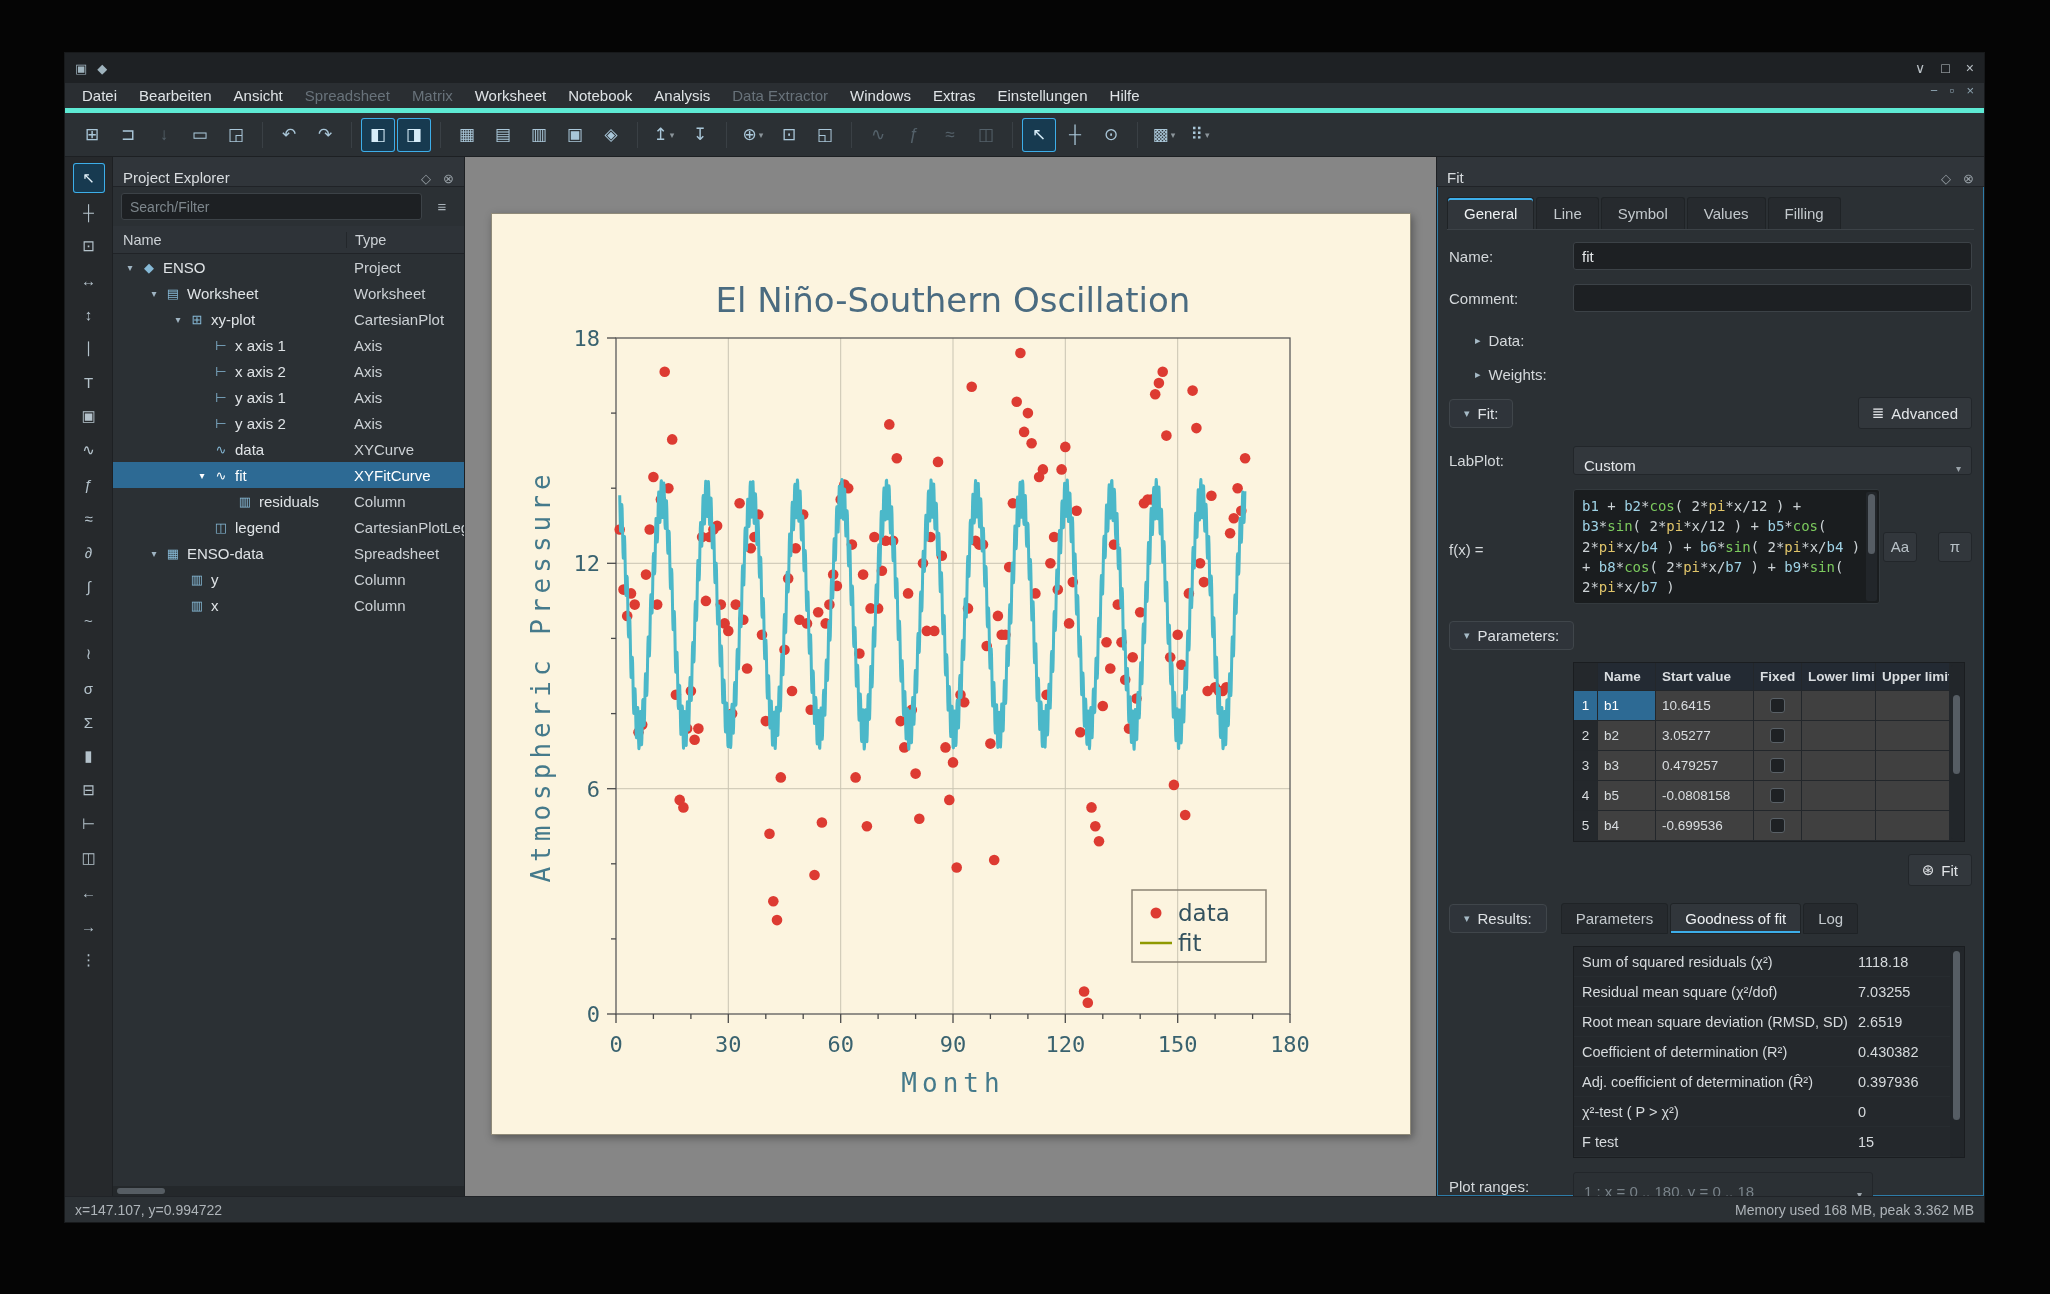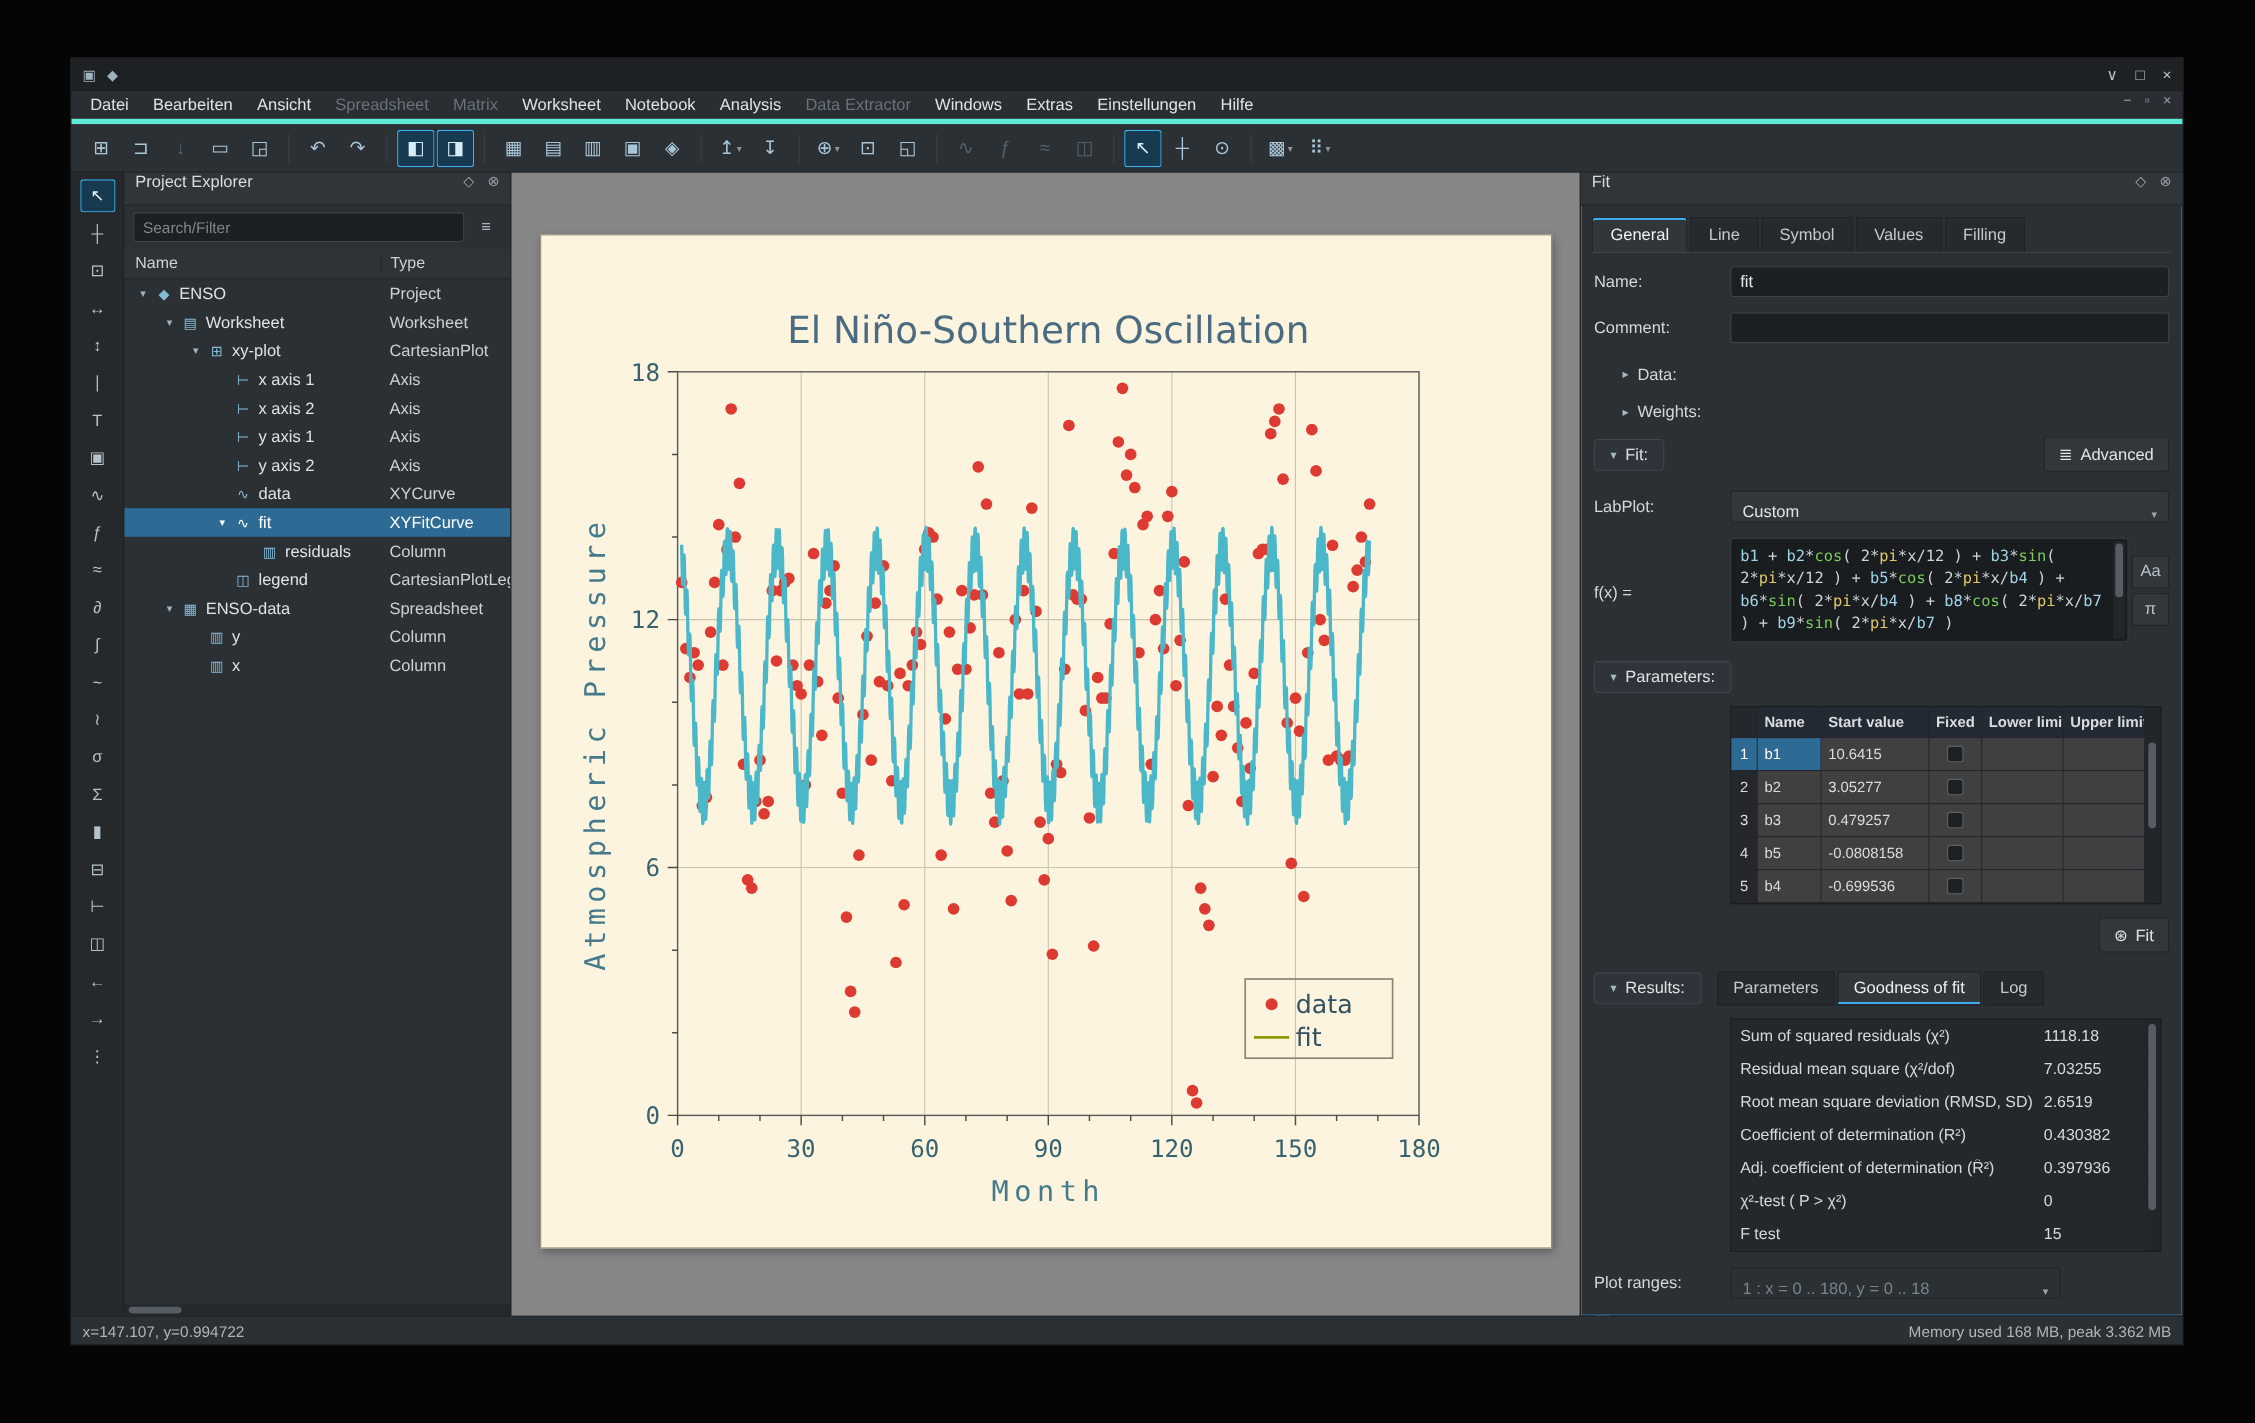--- a/index.html
+++ b/index.html
@@ -25,21 +25,21 @@
 .tbtn.disabled{opacity:.32}
 .tbtn .caret{font-size:9px;margin-left:2px;color:#8b949a}
 .tsep{width:1px;height:26px;background:#3a4045;margin:0 7px;flex:none}
 
 .content{flex:1;display:flex;min-height:0}
 .toolstrip{width:48px;background:#26292c;border-right:1px solid #1d2023;display:flex;flex-direction:column;align-items:center;padding:6px 0;gap:4px;overflow:hidden;flex:none}
 .sbtn{width:32px;height:30px;display:flex;align-items:center;justify-content:center;font-size:15px;color:#b4c2cb;border-radius:3px}
 .sbtn.active{background:#173a50;box-shadow:inset 0 0 0 1px #3daee9;color:#e4f2fa}
 
 .explorer{width:352px;background:#2b3034;border-right:1px solid #1d2023;display:flex;flex-direction:column;flex:none}
-.panel-head{height:30px;display:flex;align-items:flex-start;padding:0 10px;font-size:15px;color:#d8dcdf;background:#30353a;border-bottom:1px solid #202327;flex:none}
+.panel-head{height:30px;display:flex;align-items:flex-end;padding:0 10px;font-size:15px;color:#d8dcdf;background:#30353a;border-bottom:1px solid #202327;flex:none}
 .ph-icons{margin-left:auto;display:flex;gap:12px;color:#9aa3a9;font-size:13px}
 .search-row{display:flex;align-items:center;gap:6px;padding:6px 8px;flex:none}
 .search-input{flex:1;height:27px;background:#1d2023;border:1px solid #3c4247;border-radius:3px;color:#cfd4d7;font-size:14px;padding:0 8px;font-family:"Liberation Sans",sans-serif;outline:none}
 .search-input::placeholder{color:#7d868c}
 .filter-btn{width:28px;height:26px;display:flex;align-items:center;justify-content:center;color:#a9b3ba;font-size:15px;border-radius:3px}
 .cols-head{display:flex;height:28px;align-items:center;border-bottom:1px solid #202327;background:#2e3338;font-size:14.5px;color:#cdd2d6;flex:none}
 .ch-name{flex:1;padding-left:10px}
 .ch-type{width:118px;flex:none;padding-left:8px;border-left:1px solid #23272b}
 .tree{flex:1;overflow:hidden;font-size:15px}
 .trow{display:flex;height:26px;align-items:center}
@@ -79,21 +79,21 @@
 .collapse{display:flex;align-items:center;gap:8px;margin:13px 4px 4px 30px;font-size:15px;color:#d4d8db}
 .chev{font-size:11px;color:#a6bac6}
 .secrow{display:flex;align-items:center;margin:10px 4px}
 .secbtn{display:flex;align-items:center;gap:8px;padding:5px 14px;border:1px solid #40464b;border-radius:4px;background:#2f343a;font-size:15px;color:#dde1e4}
 .pushbtn{display:flex;align-items:center;gap:7px;padding:6px 13px;background:#32373c;border:1px solid #22262a;border-radius:3px;font-size:15px;color:#e2e5e8}
 .combo{flex:1;height:29px;background:#32373c;border:1px solid #22262a;border-radius:3px;display:flex;align-items:flex-end;padding:0 10px;font-size:15px;color:#e2e5e8}
 .combo .carr{margin-left:auto;font-size:10px;color:#9aa3a9}
 .combo.disabled{color:#79838a;background:#2b3034}
 .codebox{flex:1;background:#1a1d1f;border:1px solid #33393d;border-radius:3px;padding:6px 18px 6px 8px;font-family:"DejaVu Sans Mono",monospace;font-size:14px;line-height:1.45;color:#cdd3d6;position:relative;min-height:70px}
 .fn{color:#7ccb5e}.varb{color:#9fd3e6}.kw{color:#e0c56a}
-.fx-btns{display:flex;flex-direction:column;gap:4px;margin-left:3px}
+.fx-btns{display:flex;gap:21px;margin-left:3px}
 .sqbtn{width:34px;height:30px;background:#32373c;border:1px solid #22262a;border-radius:3px;display:flex;align-items:center;justify-content:center;color:#b9c2c8;font-size:15px}
 .vsb{position:absolute;top:2px;bottom:2px;right:2px;width:11px;background:#22262a;border-radius:2px}
 .vthumb{position:absolute;left:2px;right:2px;background:#565d64;border-radius:4px}
 
 .ptable{width:392px;margin:2px 4px 2px 128px;position:relative;border:1px solid #1a1d20;font-size:13.5px;padding-right:14px;background:#22262a}
 .prow{display:flex;height:30px;align-items:stretch}
 .prow.phead{height:28px}
 .pcell{display:flex;align-items:center;padding:0 6px;border-right:1px solid #23272b;border-bottom:1px solid #23272b;background:#404040;color:#d9dde0;overflow:hidden;white-space:nowrap}
 .phead .pcell{background:#232a33;font-weight:bold}
 .pcell.cnum{justify-content:center;background:#24282c;padding:0}

